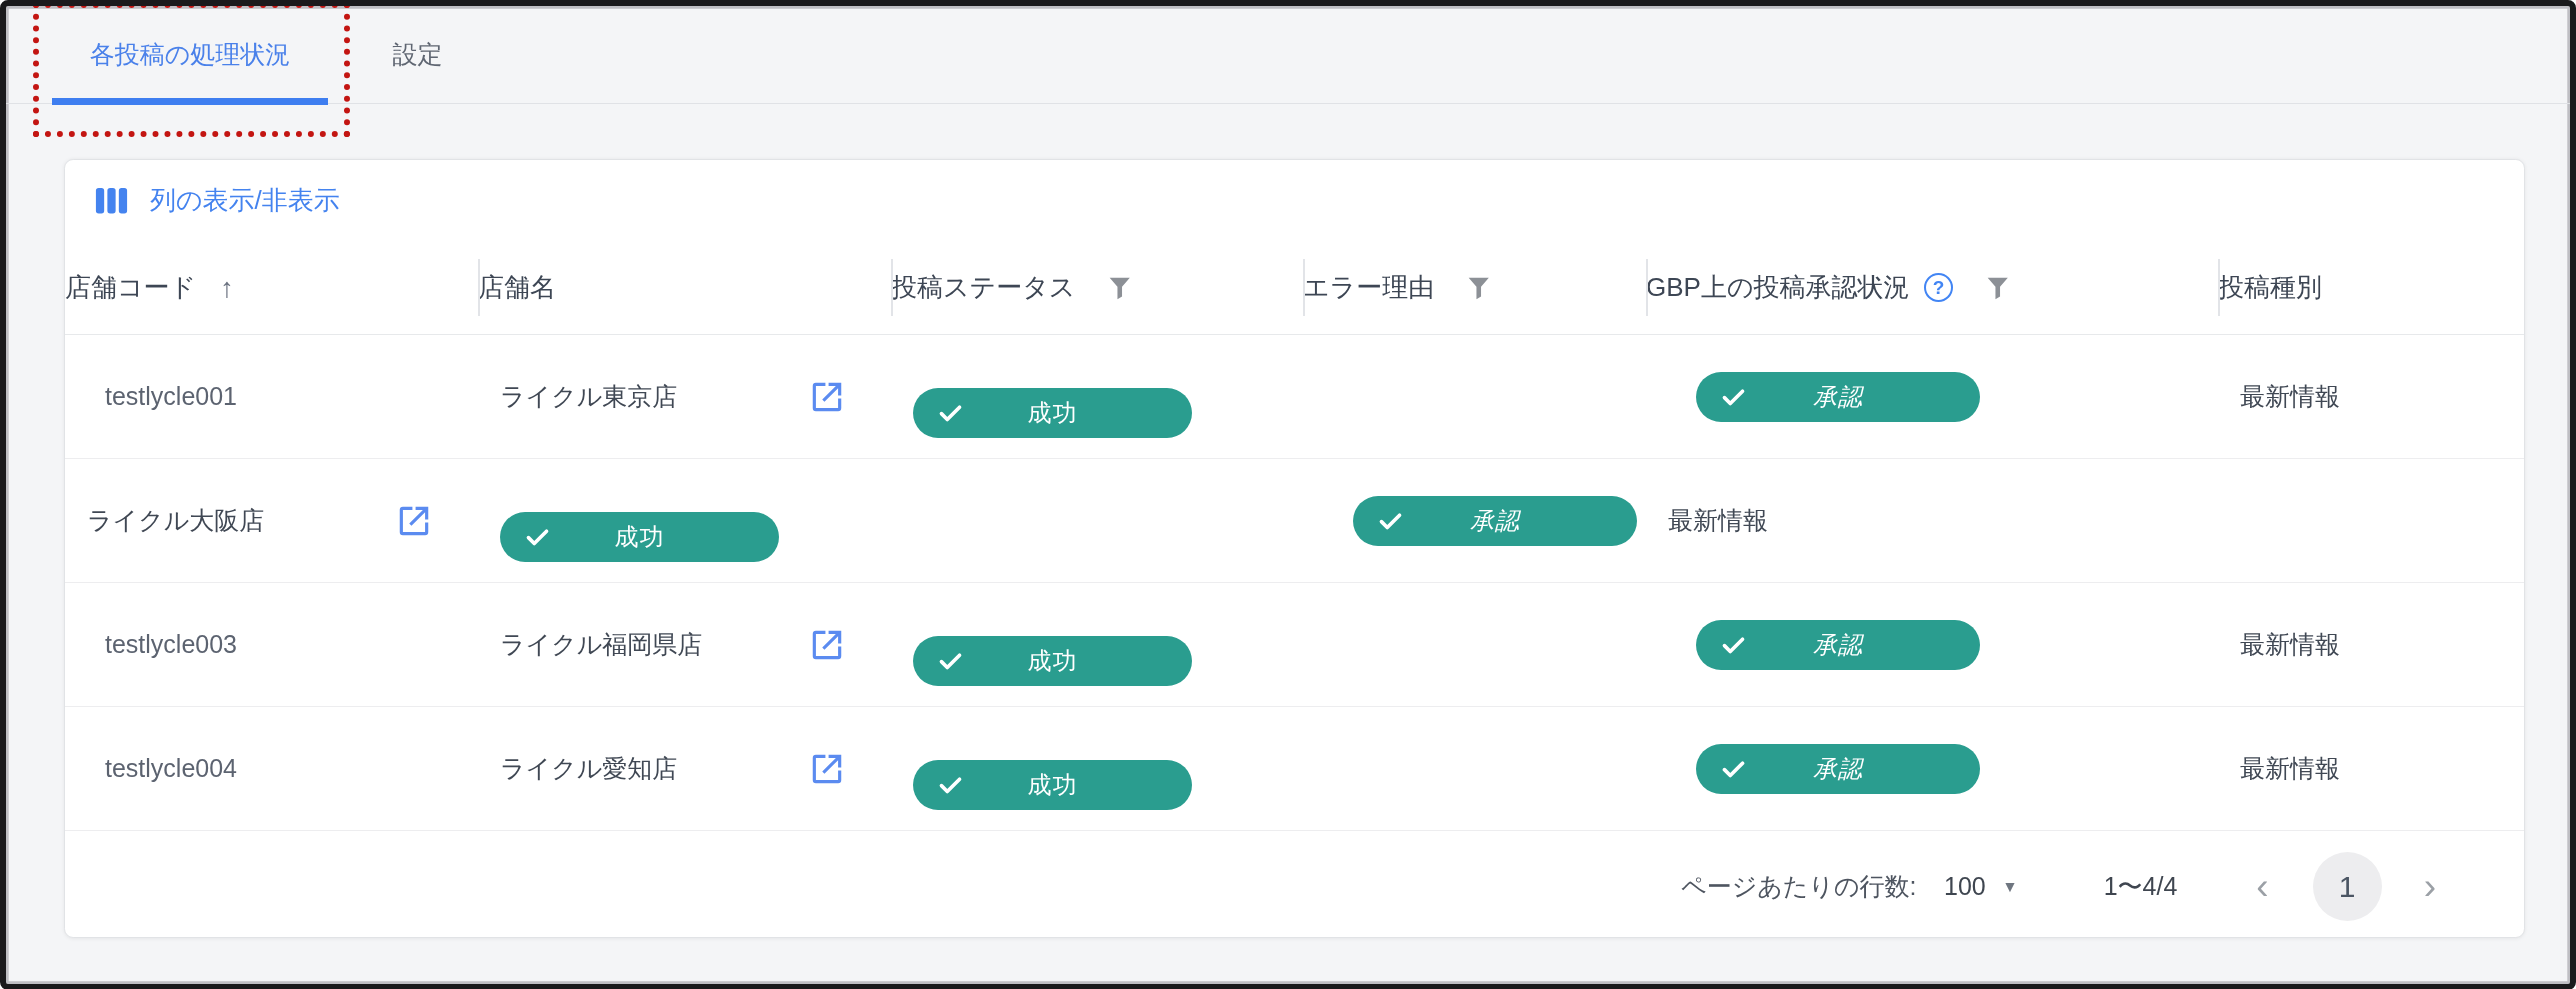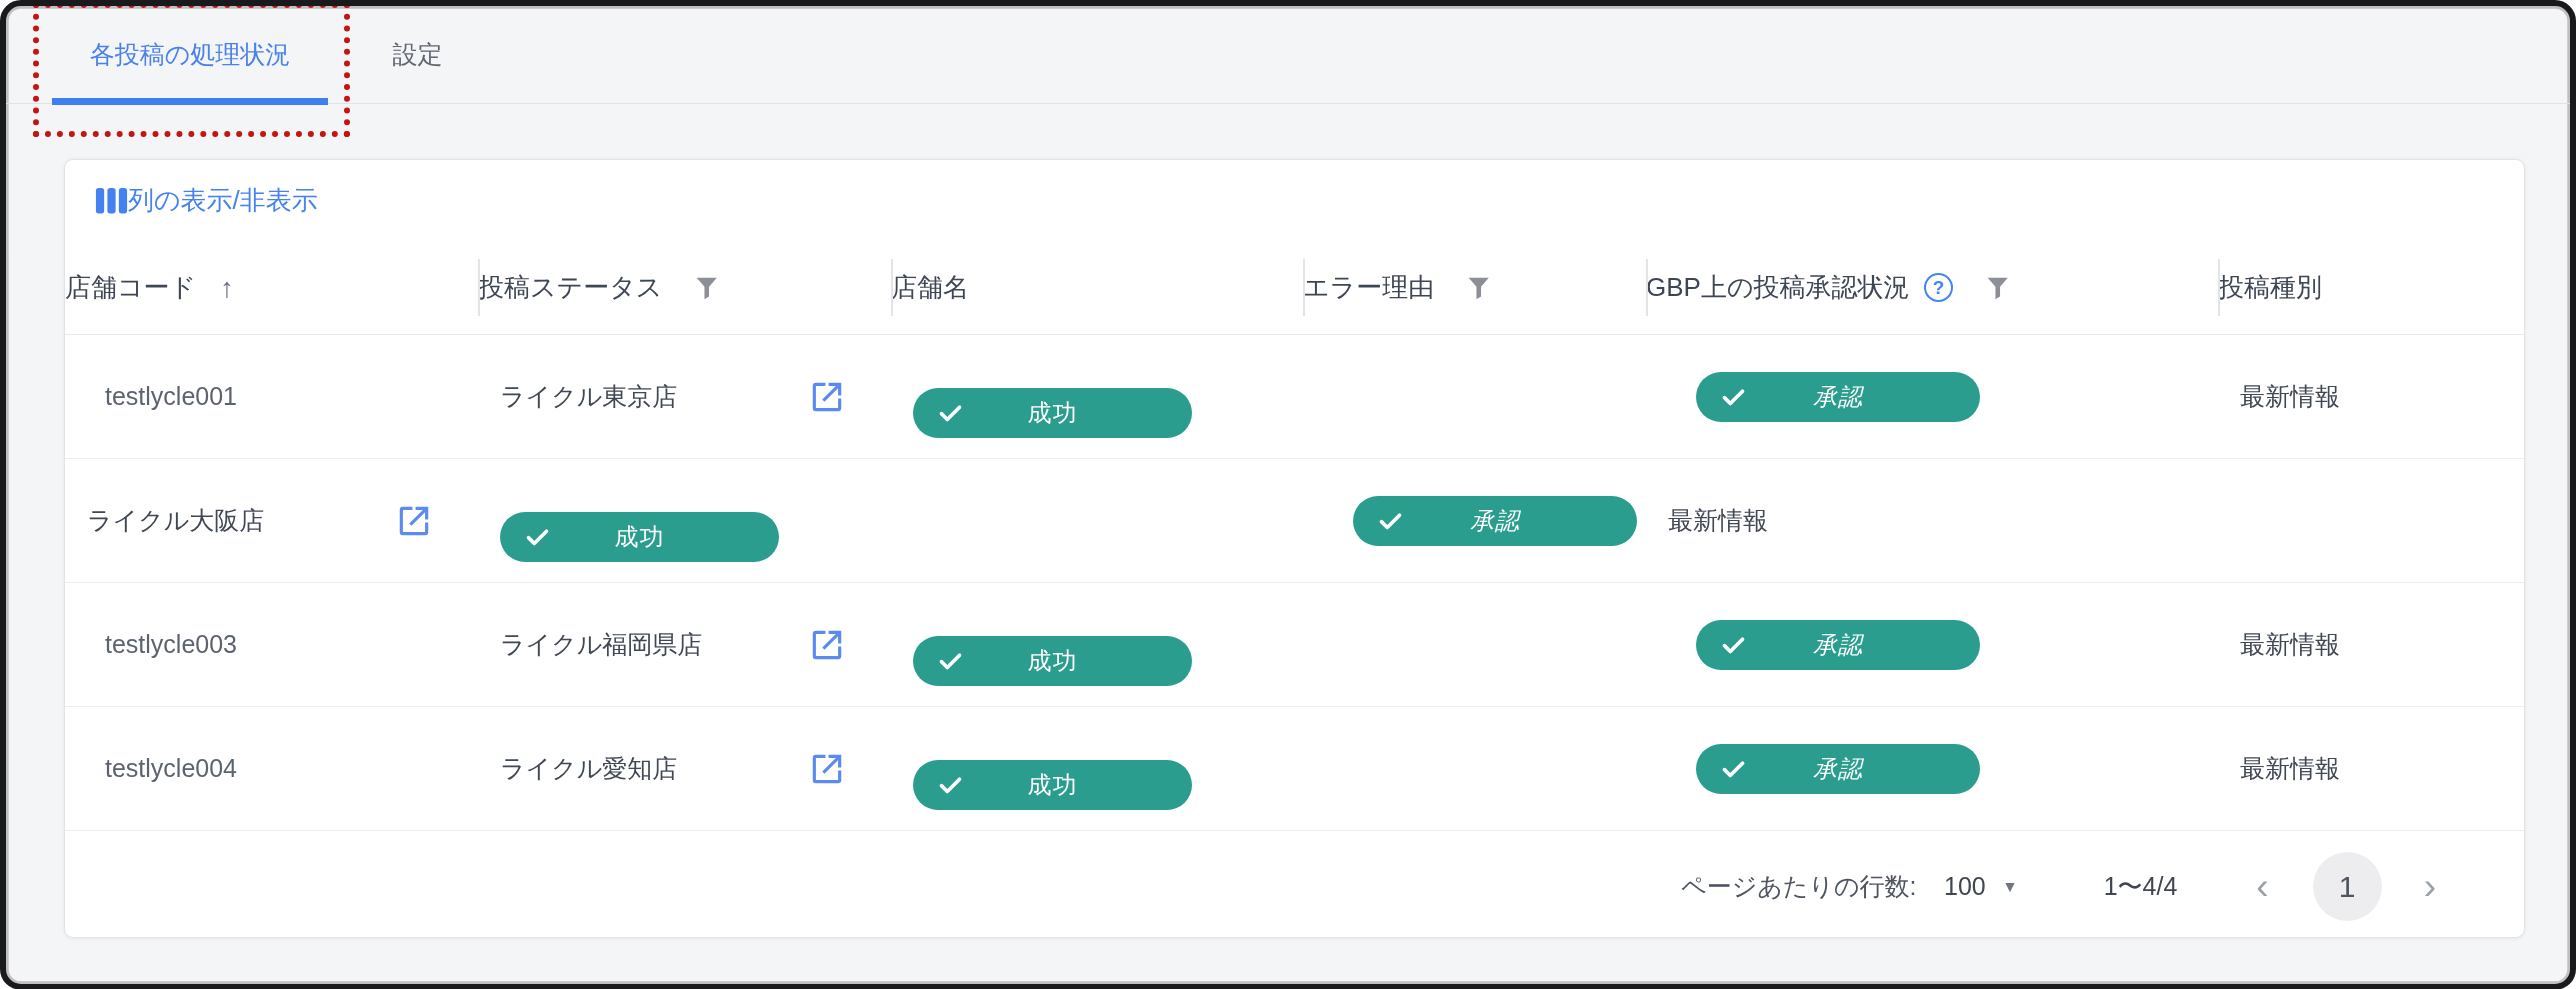--- a/index.html
+++ b/index.html
@@ -1,37 +1,37 @@
 <!DOCTYPE html>
 <html style="font-size:14.6px"><head>
 <meta charset="utf-8">
 <style>
   html,body{margin:0;padding:0;background:#ffffff;}
   body{font-family:"Liberation Sans","DejaVu Sans",sans-serif;-webkit-font-smoothing:antialiased;}
   .screen{position:relative;width:2576px;height:990px;box-sizing:border-box;
-    background:#f4f5f7;border:6.4px solid #1a1a1c;border-radius:21px;
+    background:#f4f5f7;border:6.4px solid #1a1a1c;border-radius:8px;
     box-shadow:inset 0 0 0 2.7px #bfbfc4;overflow:hidden;}
 
   
   .tabbar{position:absolute;left:0;top:0;width:100%;height:97px;border-bottom:1.8px solid #e0e2e6;}
   .tab{position:absolute;top:0;height:97px;display:flex;align-items:center;justify-content:center;
     font-size:25px;cursor:pointer;}
   .tab--active{left:46px;width:276px;color:#4a81ea;}
   .tab--plain{left:352px;width:119px;color:#5f6672;align-items:center;}
   .tab-underline{position:absolute;left:0;right:0;bottom:-1.8px;height:6.4px;background:#3e7ef0;}
   .annotation{position:absolute;left:26.5px;top:-3.7px;width:305px;height:123px;
     border:6.4px dotted #c31512;z-index:5;pointer-events:none;}
 
   
   .card{position:absolute;left:58px;top:153px;width:2461px;height:779px;box-sizing:border-box;
     background:#ffffff;border:1.8px solid #e1e3e6;border-radius:9.2px;
     box-shadow:0 0.9px 3.7px rgba(60,64,70,.08);overflow:hidden;}
 
   .toolbar{height:81px;display:flex;align-items:center;padding-left:30px;}
-  .columns-btn{display:flex;align-items:center;background:none;border:none;cursor:pointer;
+  .columns-btn{display:flex;align-items:center;gap:22px;background:none;border:none;cursor:pointer;
     color:#4483ef;font-size:26px;font-family:inherit;padding:0;}
 
   
   .grid-row{display:grid;grid-template-columns:413px 413px 412px 343px 572px 1fr;align-items:center;}
   .thead{height:93px;border-bottom:1.8px solid #e7e9eb;color:#3d4654;font-size:26px;}
   .th{position:relative;height:100%;display:flex;align-items:center;box-sizing:border-box;}
   .th + .th::before{content:"";position:absolute;left:0;top:18.3px;bottom:18.3px;width:1.8px;background:#e2e4e8;}
   .sort-arrow{margin-left:24px;color:#6b7280;font-size:27.5px;}
   .funnel{margin-left:31px;flex:0 0 auto;}
   .help-badge{margin-left:14.6px;width:29px;height:29px;border:2.7px solid #4285f4;border-radius:50%;
@@ -91,27 +91,27 @@
         <span>列の表示/非表示</span>
       </button>
     </div>
 
     <div class="grid-row thead">
       <div class="th">
         <span>店舗コード</span>
         <span class="sort-arrow">↑</span>
       </div>
       <div class="th">
+        <span>店舗名</span>
+      </div>
+      <div class="th">
         <span>投稿ステータス</span>
         <svg class="funnel" width="27.5" height="27.5" viewBox="0 0 30 30">
           <path d="M4 4 H26 L17.5 14 V24.5 L12.5 27.5 V14 Z" fill="#8c9096"></path>
         </svg>
-      </div>
-      <div class="th">
-        <span>店舗名</span>
       </div>
       <div class="th">
         <span>エラー理由</span>
         <svg class="funnel" width="27.5" height="27.5" viewBox="0 0 30 30">
           <path d="M4 4 H26 L17.5 14 V24.5 L12.5 27.5 V14 Z" fill="#8c9096"></path>
         </svg>
       </div>
       <div class="th">
         <span>GBP上の投稿承認状況</span>
         <span class="help-badge">?</span>

